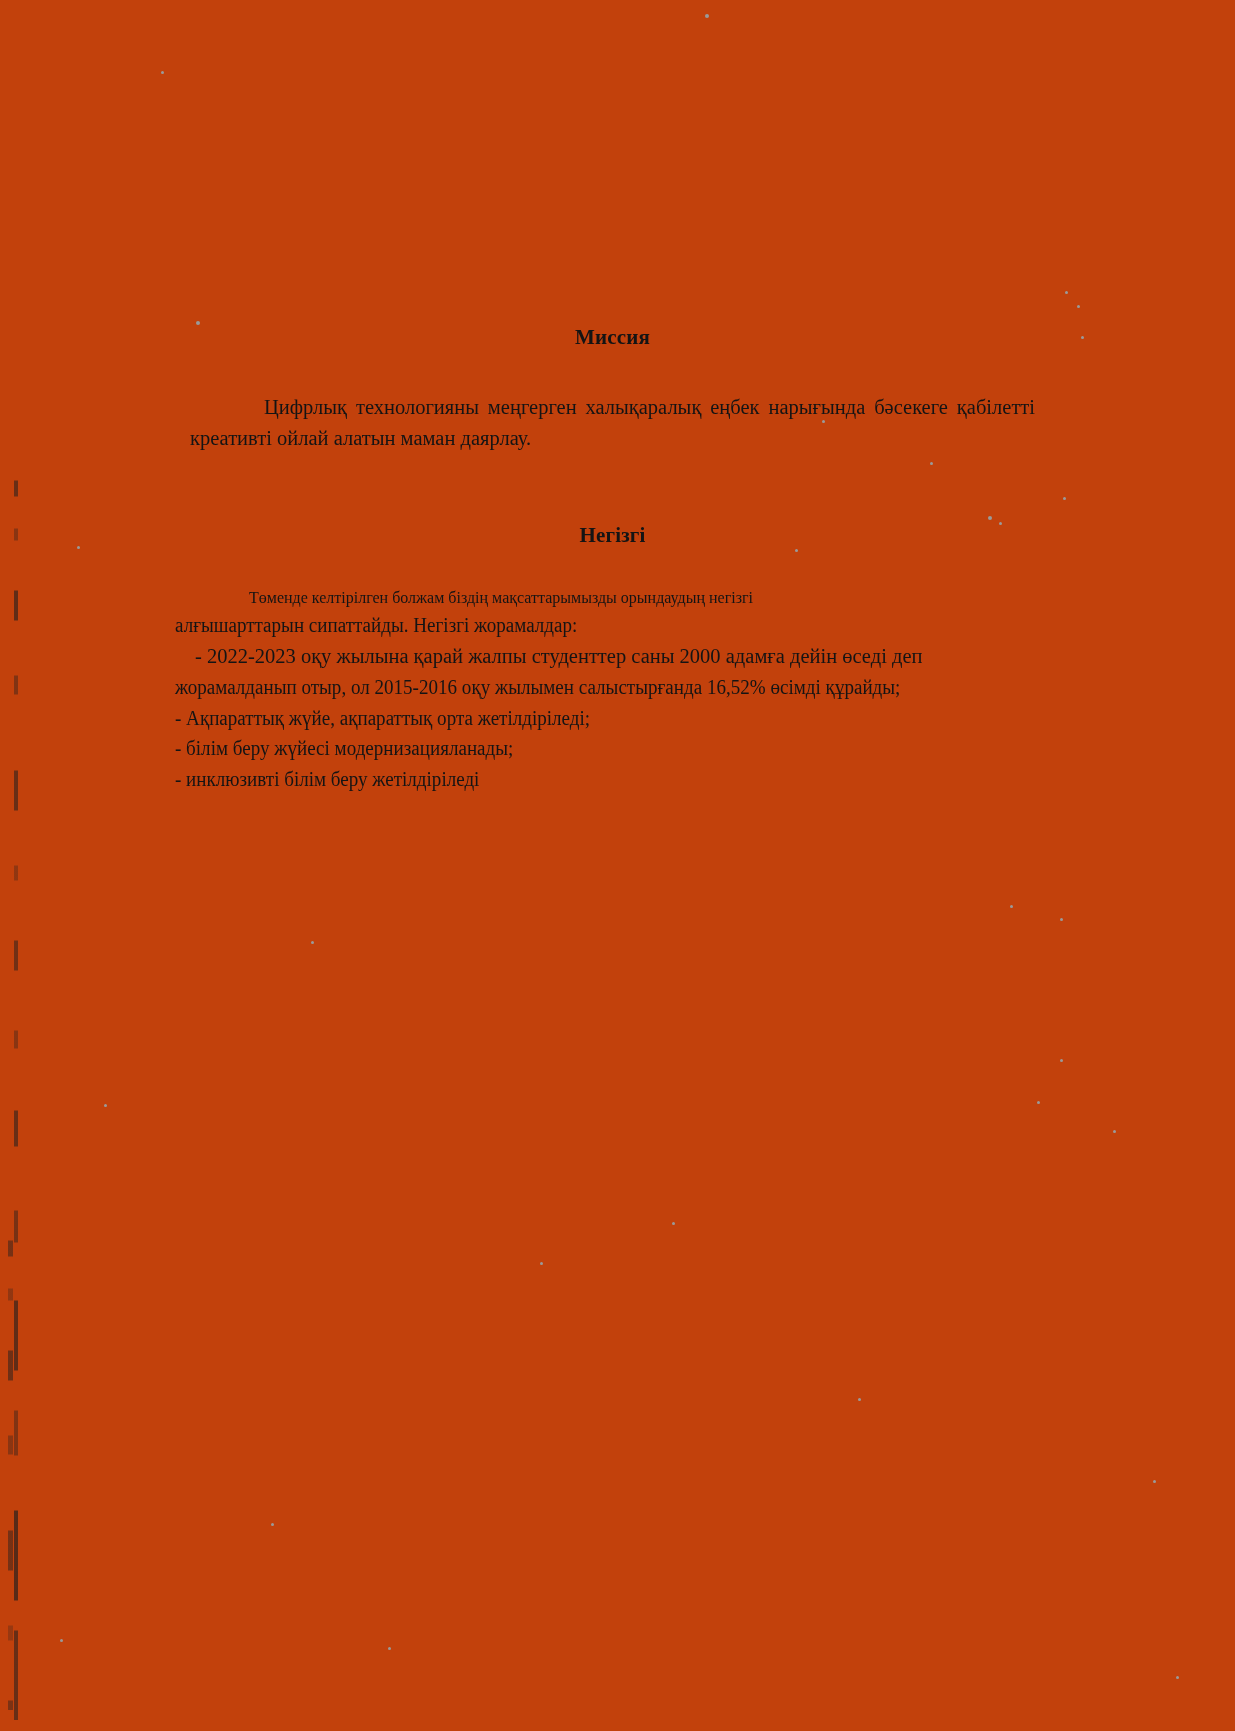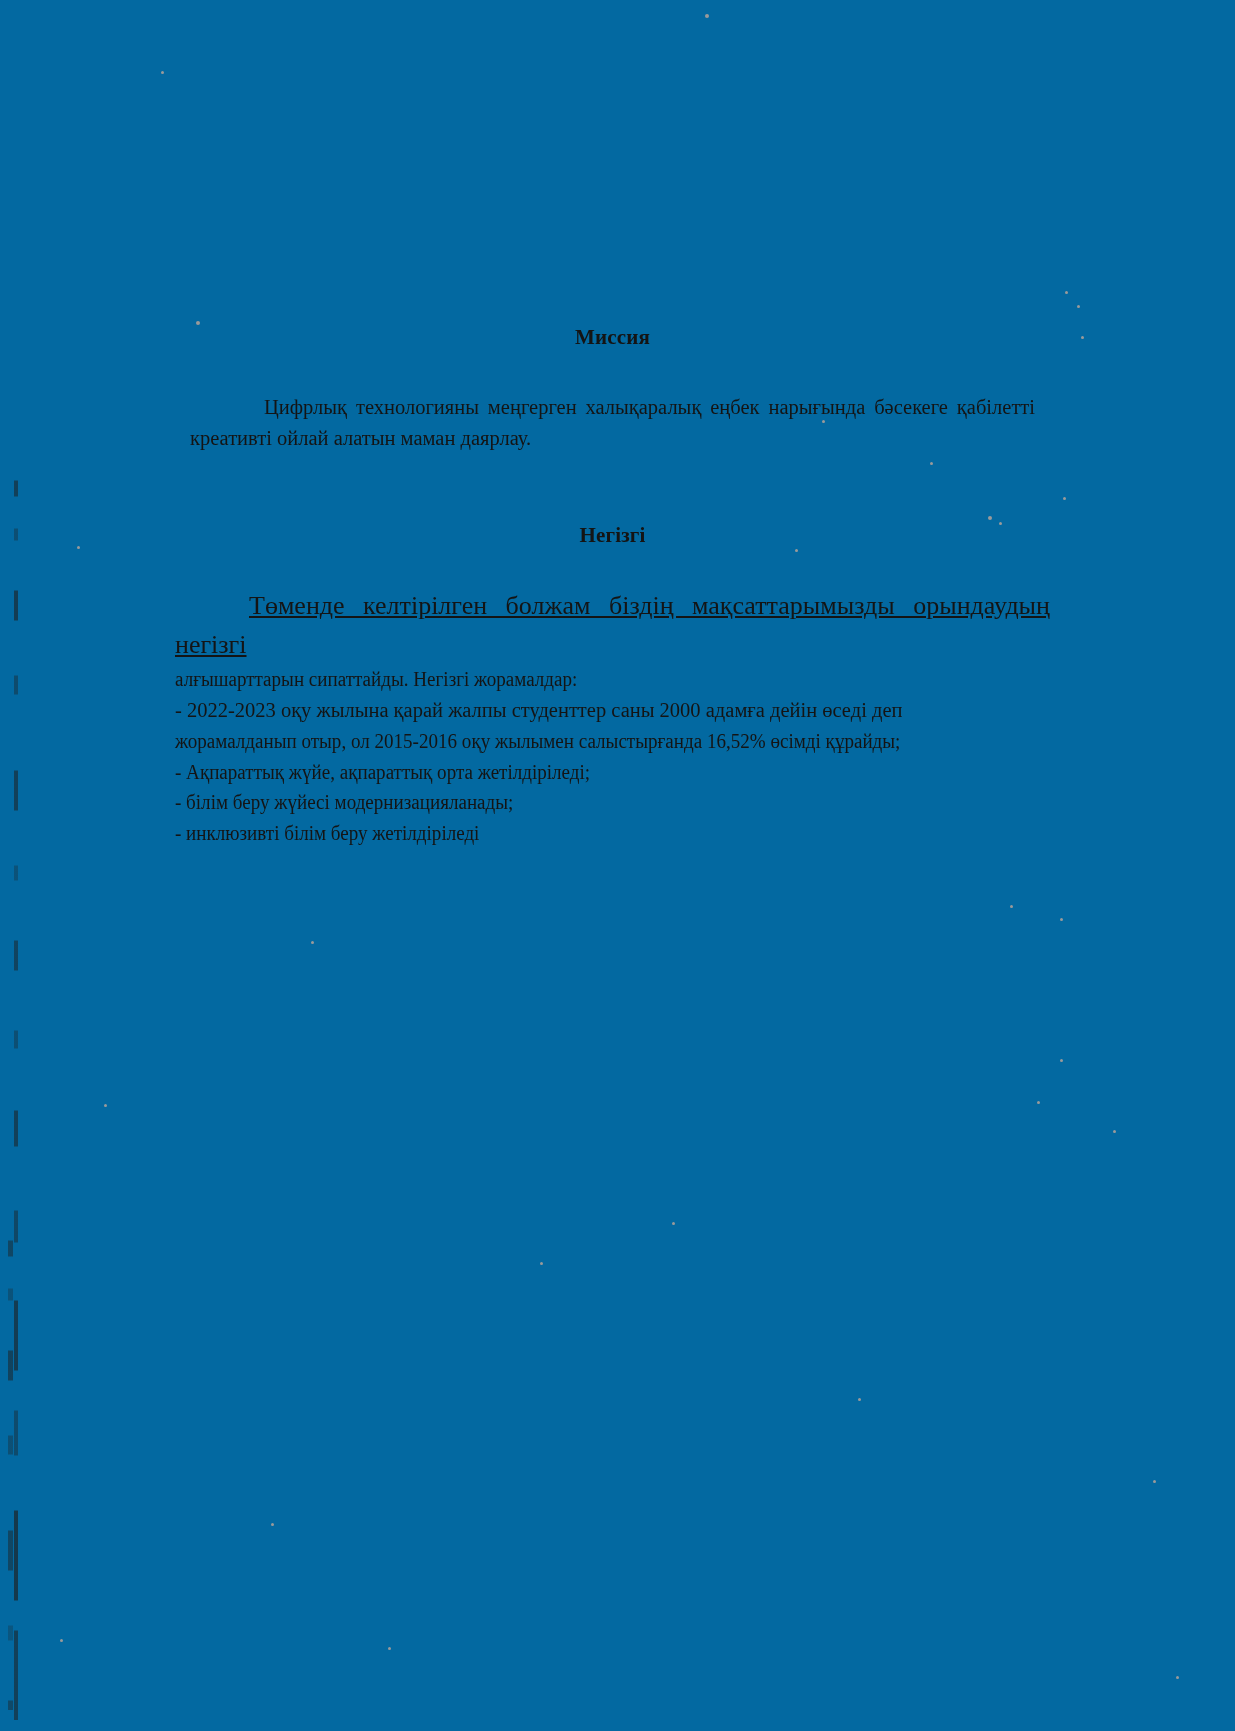--- a/index.html
+++ b/index.html
@@ -5,21 +5,21 @@
   html, body {
     margin: 0;
     padding: 0;
     background: #ffffff;
   }
 
   .page {
     position: relative;
     width: 1235px;
     height: 1731px;
-    background: #0369a1;
+    background: #c2410c;
     overflow: hidden;
     font-family: "Liberation Serif", "DejaVu Serif", serif;
     color: #141414;
   }
 
   
   .speckles {
     position: absolute;
     inset: 0;
     pointer-events: none;
@@ -171,26 +171,26 @@
     <div class="heading">Миссия</div>
 
     <div style="height:27px;"></div>
     <p class="para indent">Цифрлық технологияны меңгерген халықаралық еңбек нарығында бәсекеге қабілетті креативті ойлай алатын маман даярлау.</p>
 
     <div style="height:54px;"></div>
     <div class="heading">Негізгі</div>
 
     <div style="height:38px;"></div>
 
-    <div style="text-indent:74px; text-align:justify; font-size:26px; line-height:1.5;text-decoration:underline;">Төменде келтірілген болжам біздің мақсаттарымызды орындаудың негізгі</div>
+    <div style="text-indent:74px; text-align:justify; font-size:16px; line-height:1.5;">Төменде келтірілген болжам біздің мақсаттарымызды орындаудың негізгі</div>
 
     <div class="cond">алғышарттарын сипаттайды. Негізгі жорамалдар:</div>
 
     <ul class="bullet-list">
-      <li style="text-align:justify; font-size:20.5px; line-height:1.5;">- 2022-2023 оқу жылына қарай жалпы студенттер саны 2000 адамға дейін өседі деп</li>
+      <li style="text-align:justify; font-size:20.5px; line-height:1.5;margin-left:20px;">- 2022-2023 оқу жылына қарай жалпы студенттер саны 2000 адамға дейін өседі деп</li>
       <li class="cond">жорамалданып отыр, ол 2015-2016 оқу жылымен салыстырғанда 16,52% өсімді құрайды;</li>
       <li class="cond">- Ақпараттық жүйе, ақпараттық орта жетілдіріледі;</li>
       <li class="cond">- білім беру жүйесі модернизацияланады;</li>
       <li class="cond">- инклюзивті білім беру жетілдіріледі</li>
     </ul>
 
   </div>
 </div>
 
 </body></html>

